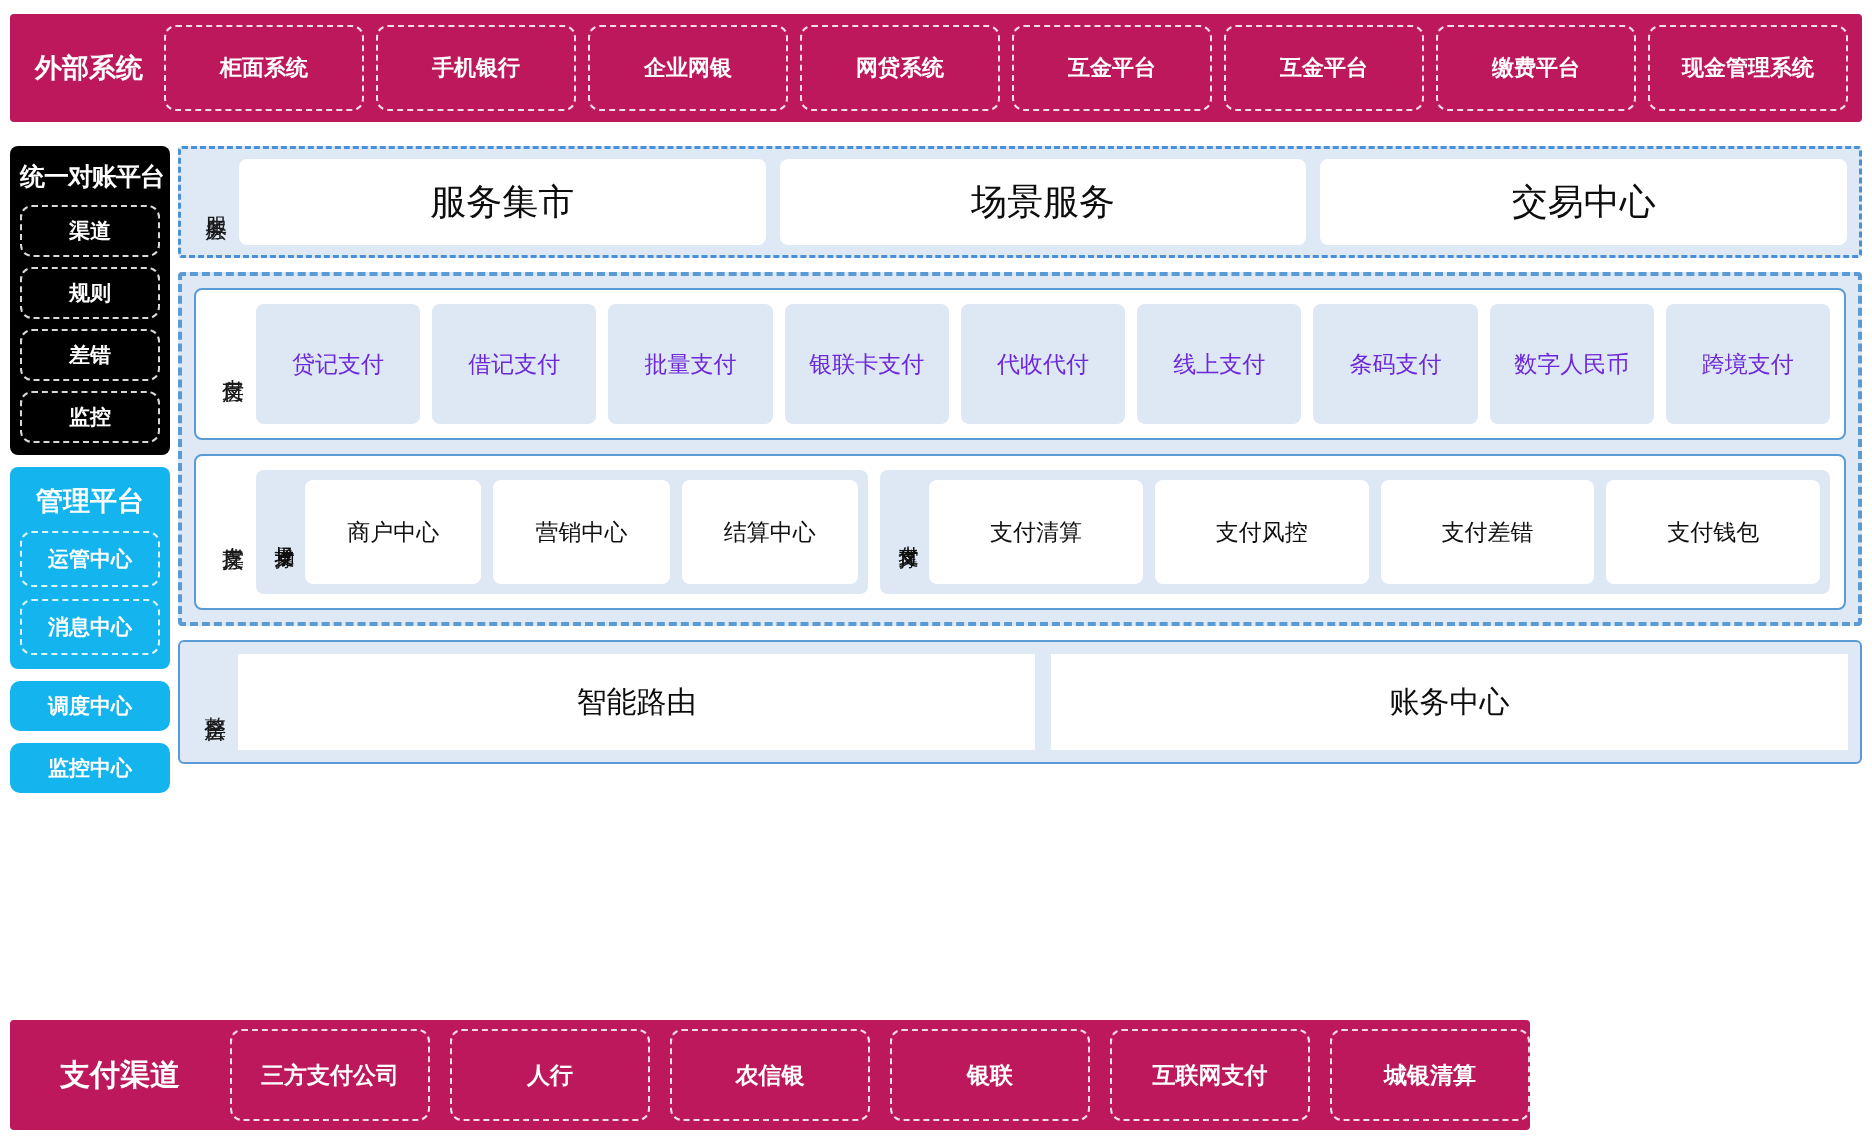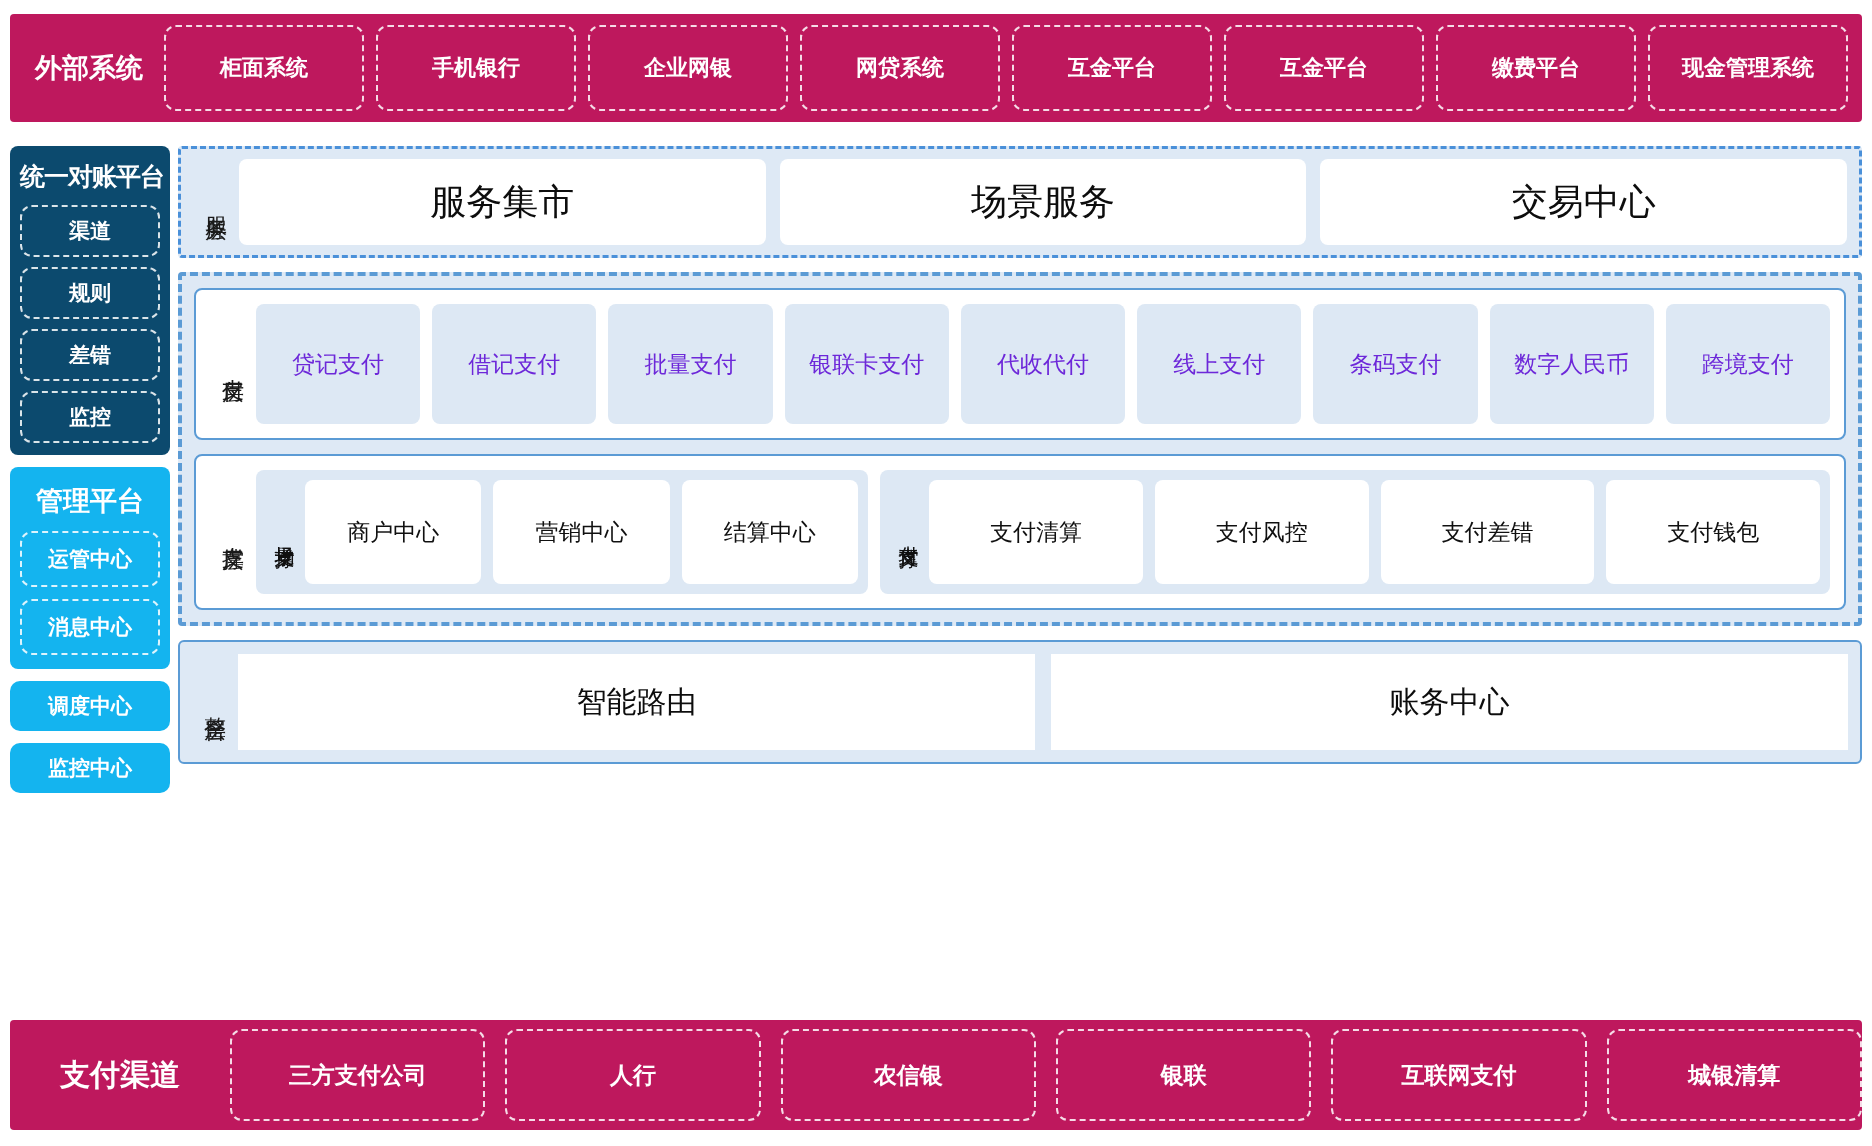--- a/index.html
+++ b/index.html
@@ -57,21 +57,21 @@
   }
   .top-chips .dash-chip { flex: 1 1 0; font-size: 22px; font-weight: bold; }
 
   
   .left-col {
     position: absolute;
     left: 10px; top: 146px;
     width: 160px;
   }
   .panel-recon {
-    background: #0c4a6e;
+    background: #000000;
     border-radius: 8px;
     padding: 10px 10px 12px 10px;
     margin-bottom: 12px;
   }
   .panel-recon .panel-title {
     color:#fff; font-size: 25px; font-weight: bold;
     text-align:center; letter-spacing: -1px;
     margin: 4px 0 12px 0; white-space: nowrap;
   }
   .panel-recon .dash-chip { height: 52px; font-size: 21px; margin-bottom: 10px; font-weight: bold; }
@@ -226,21 +226,21 @@
     display: flex; align-items: center; justify-content: center;
     font-size: 30px;
     color: #0d0d0d;
     white-space: nowrap;
   }
 
   
   .bottom-row {
     position: absolute;
     left: 10px; bottom: 16px;
-    width: 1852px; height: 110px;
+    width: 1520px; height: 110px;
     margin-top: 36px;
   }
   .bottom-row .cyan-bar-title {
     font-size: 30px;
     flex: 0 0 220px;
     width: 220px;
   }
   .bottom-chips {
     display: flex; flex: 1 1 auto; gap: 20px; height: 92px; align-items: stretch;
   }

